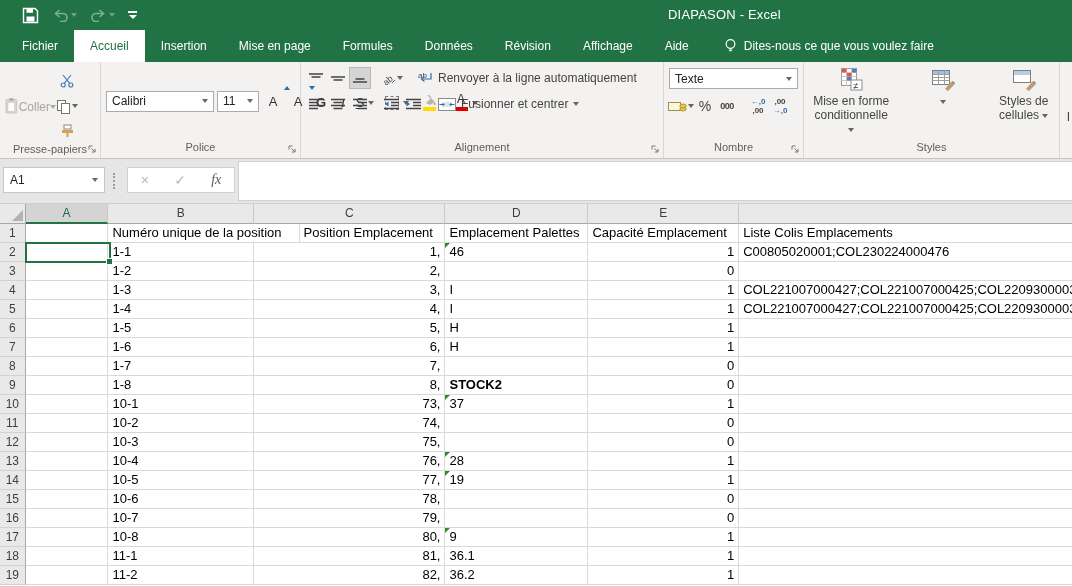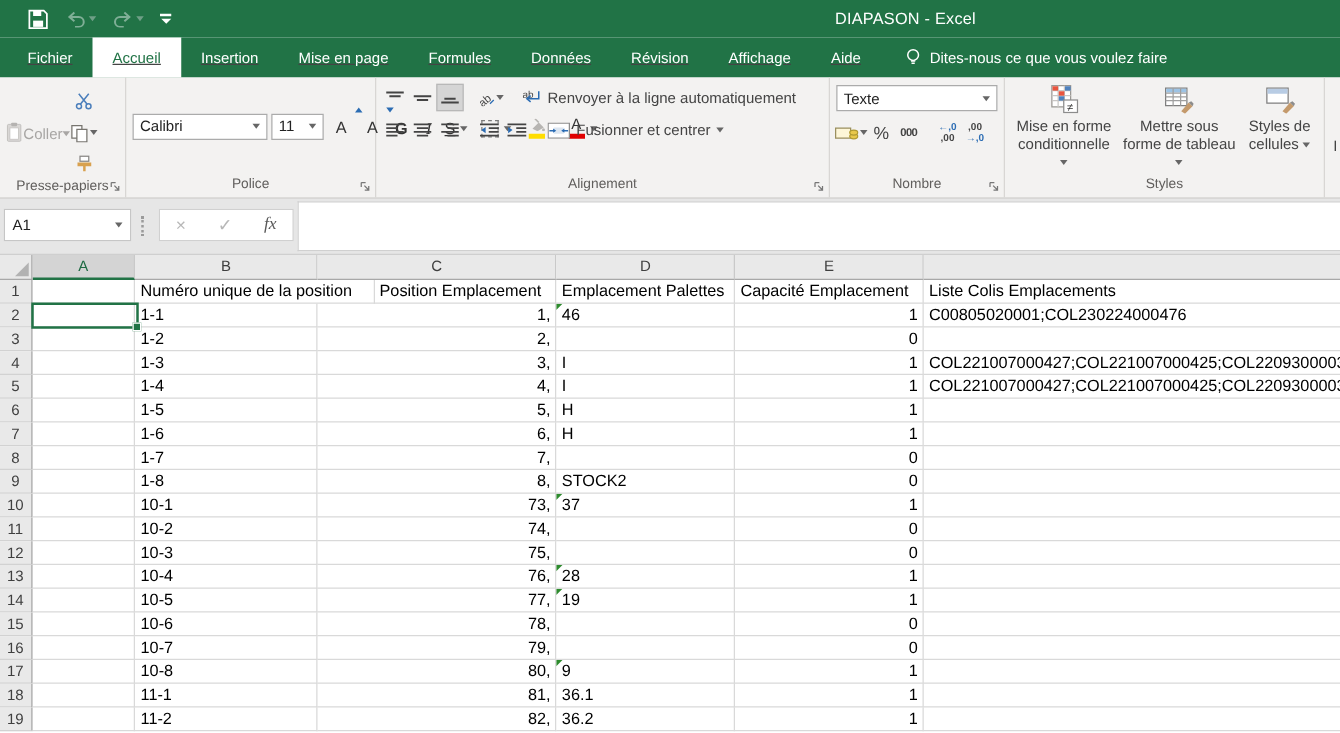--- a/index.html
+++ b/index.html
@@ -115,21 +115,21 @@
       </span>
       <span class="custqat">
         <span class="bar"></span>
           <span class="tri"></span>
       </span>
     </div>
     <div class="wintitle">DIAPASON  -  Excel</div>
   </div>
 
   <div class="tabrow">
-    <div id="tabs" style="display:flex;text-decoration:underline;">
+    <div id="tabs" style="display:flex;">
         <div class="tab">Fichier</div>
         <div class="tab active">Accueil</div>
         <div class="tab">Insertion</div>
         <div class="tab">Mise en page</div>
         <div class="tab">Formules</div>
         <div class="tab">Données</div>
         <div class="tab">Révision</div>
         <div class="tab">Affichage</div>
         <div class="tab">Aide</div>
       </div>
@@ -401,21 +401,21 @@
           <span class="cap"><span>Mise en forme conditionnelle</span> <span class="dd"></span></span>
         </div>
         <div class="bigbtn" style="width:106px">
           <svg width="24" height="24" viewBox="0 0 24 24">
             <rect x="1.5" y="3.5" width="17" height="14" fill="#fff" stroke="#7f7f7f"></rect>
             <rect x="2" y="4" width="16" height="3" fill="#9cc3e5"></rect>
             <path d="M1.5 7.5h17M1.5 10.5h17M1.5 13.5h17M7.5 3.5v14M13.5 3.5v14" stroke="#9f9f9f"></path>
             <path d="M14 22 20 15l3 3-6 6z" fill="#c49a6c"></path>
               <path d="M20 15l3 3 1-2-2-2z" fill="#8c8c8c"></path>
           </svg>
-          <span class="cap"><span>Mettre sous forme de tableau</span> <span class="dd"></span></span>
+          <span class="cap"> <span class="dd"></span></span>
         </div>
         <div class="bigbtn" style="width:64px">
           <svg width="24" height="24" viewBox="0 0 24 24">
             <rect x="1.5" y="3.5" width="17" height="12" fill="#fff" stroke="#7f7f7f"></rect>
             <rect x="2" y="4" width="16" height="4" fill="#b8cce4"></rect>
             <path d="M14 22 20 15l3 3-6 6z" fill="#c49a6c"></path>
               <path d="M20 15l3 3 1-2-2-2z" fill="#8c8c8c"></path>
           </svg>
           <span class="cap"><span>Styles de cellules</span> <span class="dd"></span></span>
         </div>
@@ -523,21 +523,21 @@
           <div class="cell right" style="width: 194px;">7,</div>
           <div class="cell" style="width: 145px;"></div>
           <div class="cell right" style="width: 153px;">0</div>
           <div class="cell" style="width: 348px;"></div>
         </div>
         <div class="grow">
           <div class="gutter">9</div>
           <div class="cell" style="width: 84px;"></div>
           <div class="cell" style="width: 148px;">1-8</div>
           <div class="cell right" style="width: 194px;">8,</div>
-          <div class="cell" style="width: 145px;">STOCK2</div>
+          <div class="cell" style="width: 145px; font-weight: bold;">STOCK2</div>
           <div class="cell right" style="width: 153px;">0</div>
           <div class="cell" style="width: 348px;"></div>
         </div>
         <div class="grow">
           <div class="gutter">10</div>
           <div class="cell" style="width: 84px;"></div>
           <div class="cell" style="width: 148px;">10-1</div>
           <div class="cell right" style="width: 194px;">73,</div>
           <div class="cell" style="width: 145px;">37<span class="err"></span></div>
           <div class="cell right" style="width: 153px;">1</div>

